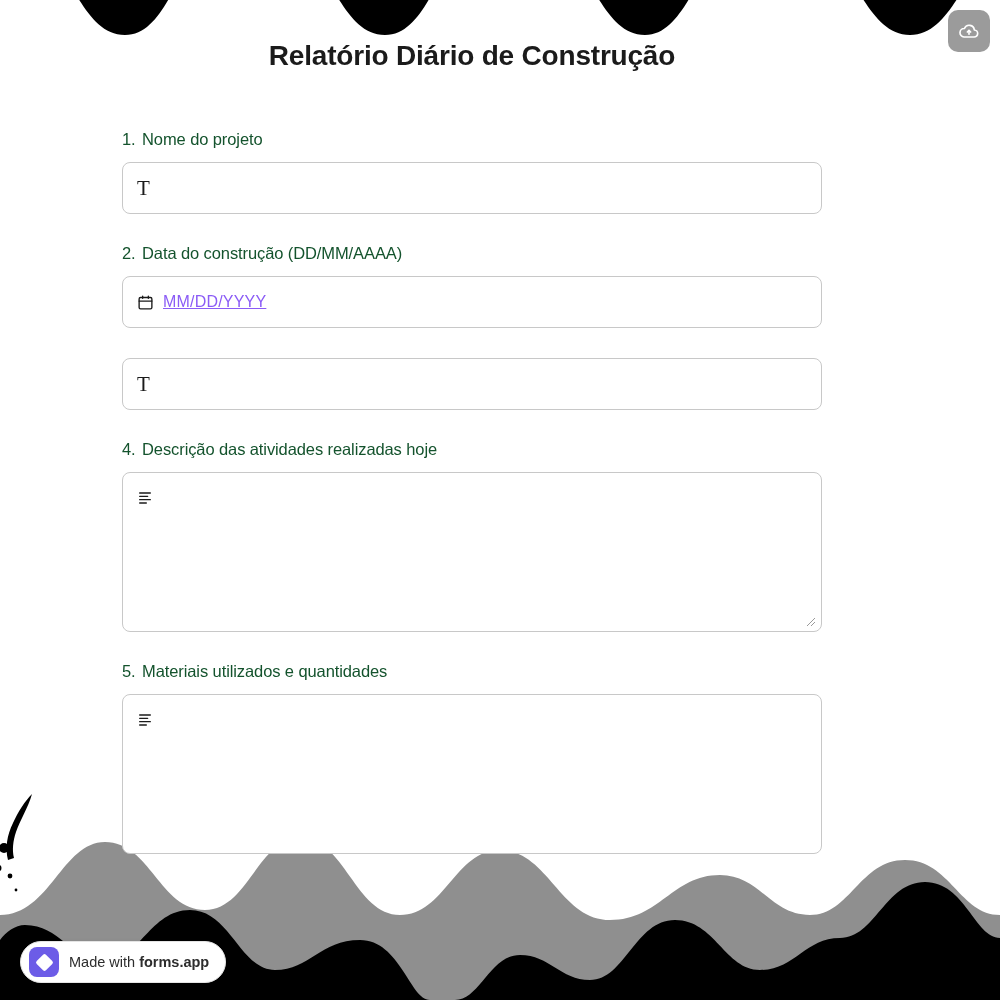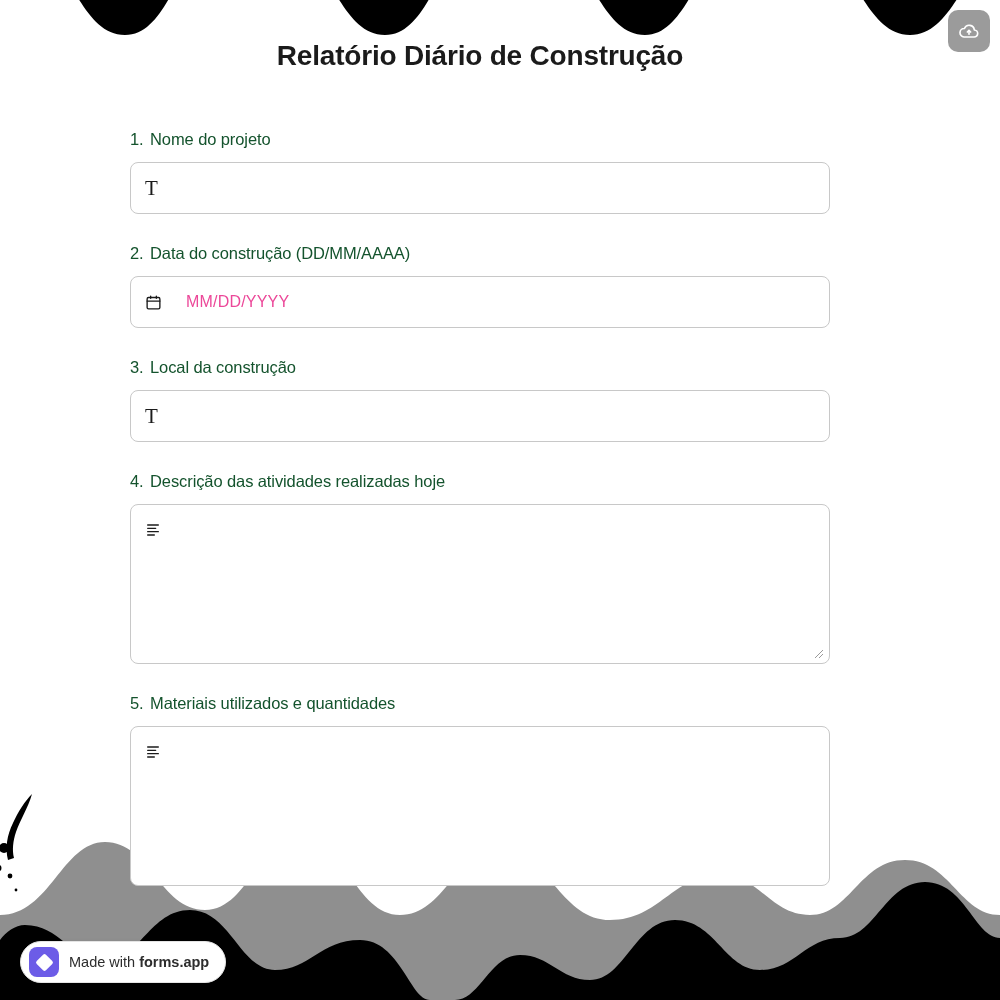--- a/index.html
+++ b/index.html
@@ -59,21 +59,21 @@
     display: flex;
     align-items: center;
     justify-content: center;
     z-index: 40;
   }
 
   
   .content {
     position: absolute;
     top: 0;
-    left: 12px;
+    left: 4px;
     width: 936px;
     z-index: 20;
   }
 
   .form-title {
     text-align: center;
     font-size: 28px;
     font-weight: 700;
     color: #1b1b1b;
     letter-spacing: -0.2px;
@@ -127,23 +127,24 @@
 
   .t-icon {
     font-family: "Liberation Serif", serif;
     font-size: 21px;
     line-height: 21px;
     color: #1b1b1b;
   }
 
   .placeholder {
     font-size: 16px;
-    color: #ec4899;
-    margin-left: 19px;
+    color: #8b5cf6;
+    margin-left: 4px;
     letter-spacing: 0.2px;
+    text-decoration: underline;
   }
 
   .resize-grip {
     position: absolute;
     right: 5px;
     bottom: 4px;
     width: 10px;
     height: 10px;
     color: #9a9a9a;
   }
@@ -242,24 +243,20 @@
               <rect x="3" y="5" width="18" height="16" rx="2"></rect>
               <path d="M3 10h18"></path>
               <path d="M8 3v3M16 3v3"></path>
             </svg>
           </span>
           <span class="placeholder">MM/DD/YYYY</span>
         </div>
       </div>
 
       <div class="field">
-        <div class="field-label">
-          <span class="num">3.</span>
-          <span>Local da construção</span>
-        </div>
         <div class="input-box">
           <span class="icon-slot">
             <span class="t-icon">T</span>
           </span>
         </div>
       </div>
 
       <div class="field">
         <div class="field-label">
           <span class="num">4.</span>

